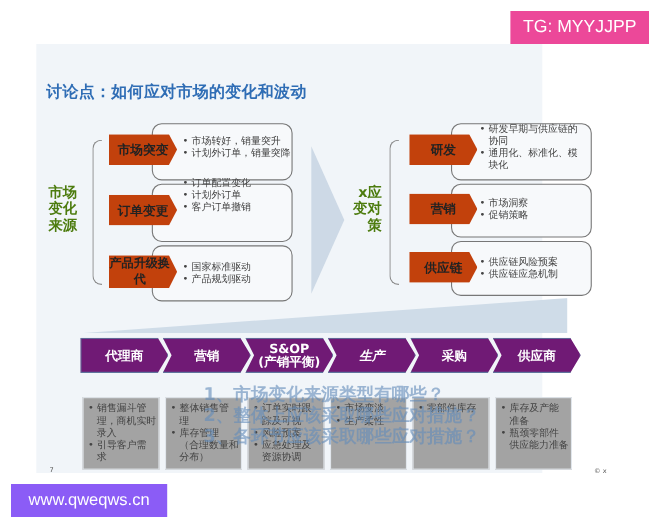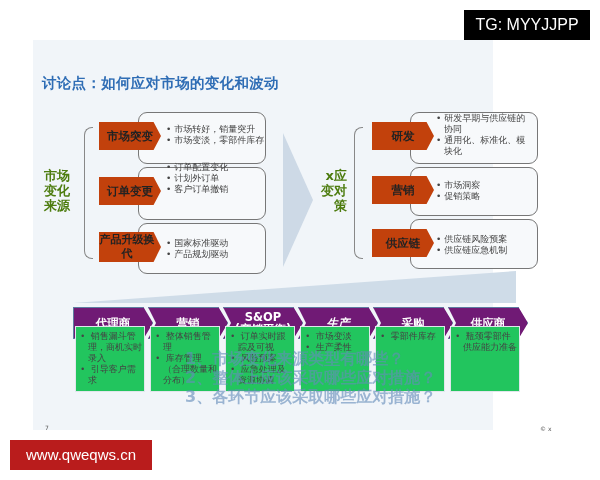--- a/index.html
+++ b/index.html
@@ -1,41 +1,41 @@
 <!DOCTYPE html>
 <html><head>
 <meta charset="utf-8">
 <style>
   html,body{margin:0;padding:0;}
   body{width:600px;height:480px;background:#ffffff;position:relative;overflow:hidden;
        font-family:"DejaVu Sans","Liberation Sans",sans-serif;}
   .slide{position:absolute;left:33px;top:40px;width:460px;height:390px;background:#f1f5f9;}
-  .tg{position:absolute;left:464px;top:10px;width:126px;height:30px;background:#000000;color:#fff;
+  .tg{position:absolute;left:464px;top:10px;width:126px;height:30px;background:#ec4899;color:#fff;
       font-family:"Liberation Sans",sans-serif;font-size:16px;line-height:30px;text-align:center;}
-  .site{position:absolute;left:10px;top:440px;width:142px;height:30px;background:#b91c1c;color:#fff;
+  .site{position:absolute;left:10px;top:440px;width:142px;height:30px;background:#8b5cf6;color:#fff;
       font-family:"Liberation Sans",sans-serif;font-size:15px;line-height:30px;text-align:center;}
   .title{position:absolute;left:42px;top:74px;font-size:14.5px;font-weight:bold;color:#2f6db5;letter-spacing:0.3px;}
   .bigl{position:absolute;font-size:13px;font-weight:bold;color:#4d7c0f;line-height:15px;text-align:right;}
   .brace{position:absolute;border:1.3px solid #888;border-right:none;border-radius:8px 0 0 8px;}
   .card{position:absolute;border:1px solid #777;border-radius:9px;background:#f7f9fb;}
   .tag{position:absolute;background:#c2410c;font-size:11.5px;font-weight:bold;color:#222;
        display:flex;align-items:center;justify-content:center;text-align:center;line-height:14px;
        clip-path:polygon(0 0,88% 0,100% 50%,88% 100%,0 100%);}
   .bul{position:absolute;font-size:9px;color:#444;line-height:11px;}
   .bul div{padding-left:8px;text-indent:-8px;}
   .arrow{position:absolute;left:283px;top:133px;width:0;height:0;
          border-top:67px solid transparent;border-bottom:67px solid transparent;border-left:30px solid #cdd9e6;}
   .wedge{position:absolute;left:73px;top:271px;width:443px;height:32px;background:#cfdce8;
          clip-path:polygon(0 100%,100% 0,100% 100%);}
   .chev{position:absolute;top:0;height:30px;width:78px;background:#701a75;color:#fff;
         border:1px solid #5d7da0;font-size:11.5px;font-weight:bold;text-align:center;
         display:flex;align-items:center;justify-content:center;line-height:12px;
         clip-path:polygon(0 0,88% 0,100% 50%,88% 100%,0 100%,10% 50%);}
   .chev.first{clip-path:polygon(0 0,88% 0,100% 50%,88% 100%,0 100%);}
-  .detail{position:absolute;top:326px;height:64px;width:68px;border:1px solid #e1e6ec;background:#22c55e;font-family:Liberation Mono, monospace;}
+  .detail{position:absolute;top:361px;height:64px;width:68px;border:1px solid #e1e6ec;background:#a3a3a3;}
   .detail .bul{left:4px;top:5px;width:62px;}
   .overlay{position:absolute;left:185px;top:349px;font-size:16px;line-height:19px;color:rgba(100,140,185,0.62);
            font-weight:bold;white-space:nowrap;}
   .pg{position:absolute;left:45px;top:424px;font-size:6px;color:#555;}
   .cr{position:absolute;left:540px;top:425px;font-size:6px;color:#555;}
 </style>
 </head>
 <body>
 
 <div class="slide"></div>
@@ -48,21 +48,21 @@
   <div>市场</div>
   <div>变化</div>
   <div>来源</div>
 </div>
 <div class="brace" style="left:84px;top:127px;width:8px;height:130px;"></div>
 
 <div class="card" style="left:138px;top:112px;width:126px;height:50px;"></div>
 <div class="tag" style="left:99px;top:122px;width:62px;height:28px;">市场突变</div>
 <div class="bul" style="left:166px;top:124px;">
   <div>• <span>市场转好，销量突升</span></div>
-  <div>• <span>市场变淡，零部件库存</span></div>
+  <div>• <span>计划外订单，销量突降</span></div>
 </div>
 
 <div class="card" style="left:138px;top:167px;width:126px;height:51px;"></div>
 <div class="tag" style="left:99px;top:177px;width:62px;height:28px;">订单变更</div>
 <div class="bul" style="left:166px;top:162px;">
   <div>• <span>订单配置变化</span></div>
   <div>• <span>计划外订单</span></div>
   <div>• <span>客户订单撤销</span></div>
 </div>
 
@@ -138,20 +138,21 @@
     <div>• <span>生产柔性</span></div>
   </div>
 </div>
 <div class="detail" style="left:375px;">
   <div class="bul">
     <div>• <span>零部件库存</span></div>
   </div>
 </div>
 <div class="detail" style="left:450px;">
   <div class="bul">
+    <div>• <span>库存及产能准备</span></div>
     <div>• <span>瓶颈零部件供应能力准备</span></div>
   </div>
 </div>
 
 <div class="overlay">
   <div>1、市场变化来源类型有哪些？</div>
   <div>2、整体上应该采取哪些应对措施？</div>
   <div>3、各环节应该采取哪些应对措施？</div>
 </div>
 

